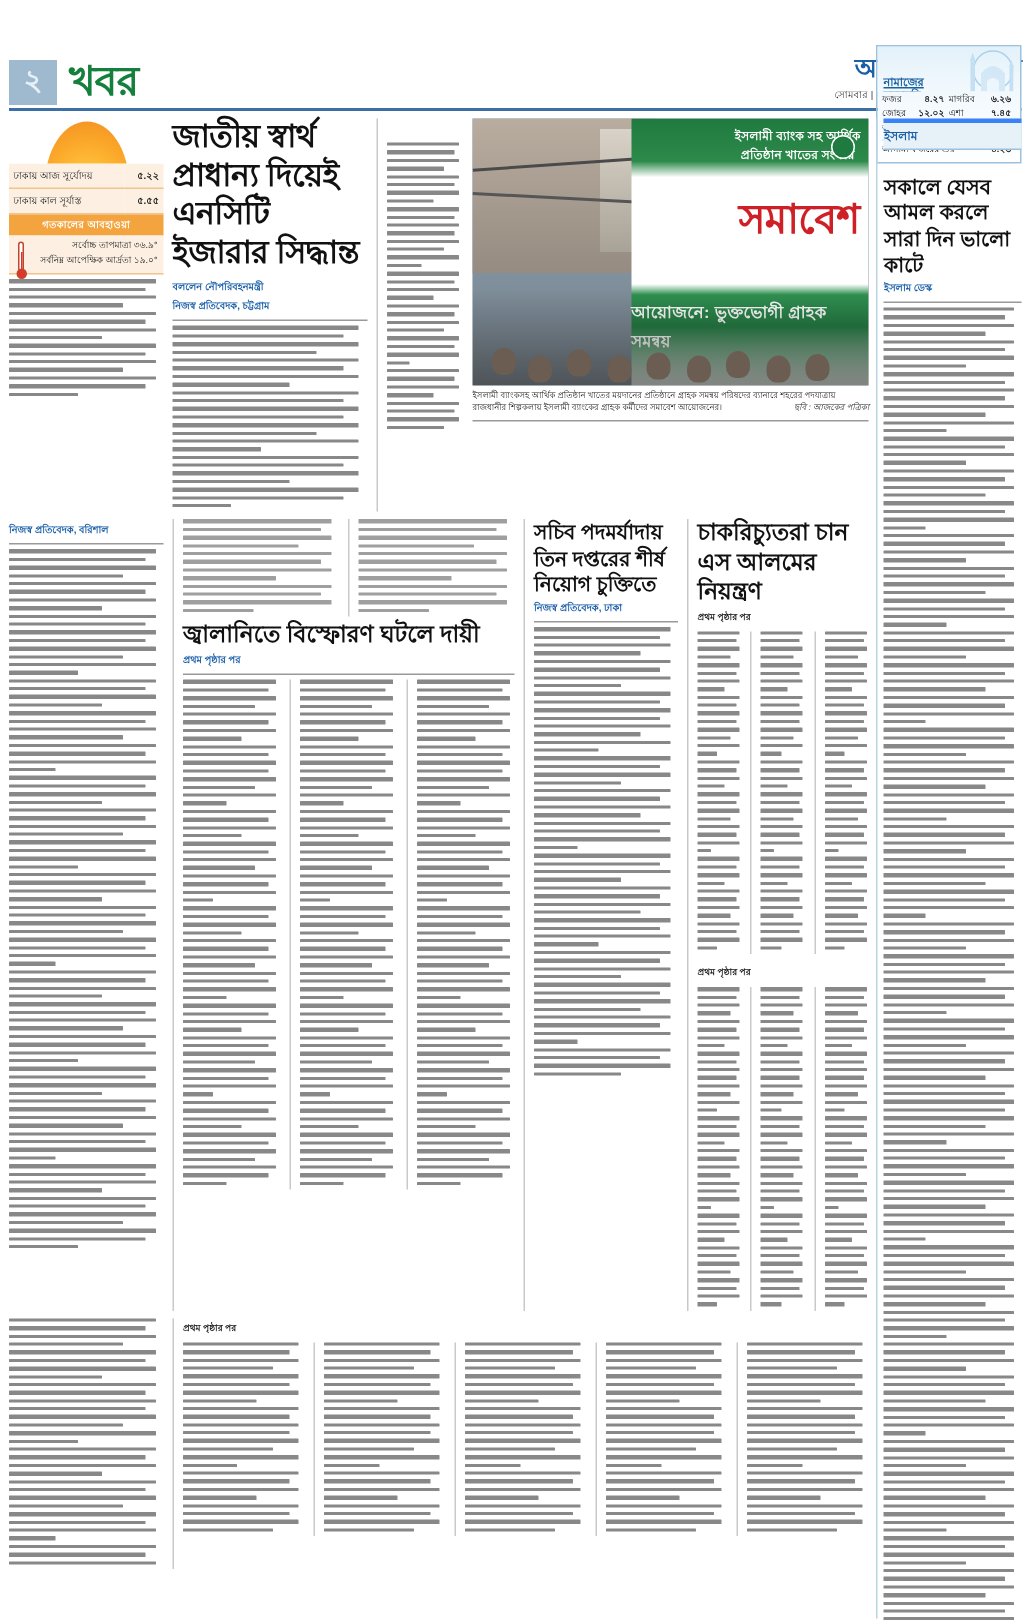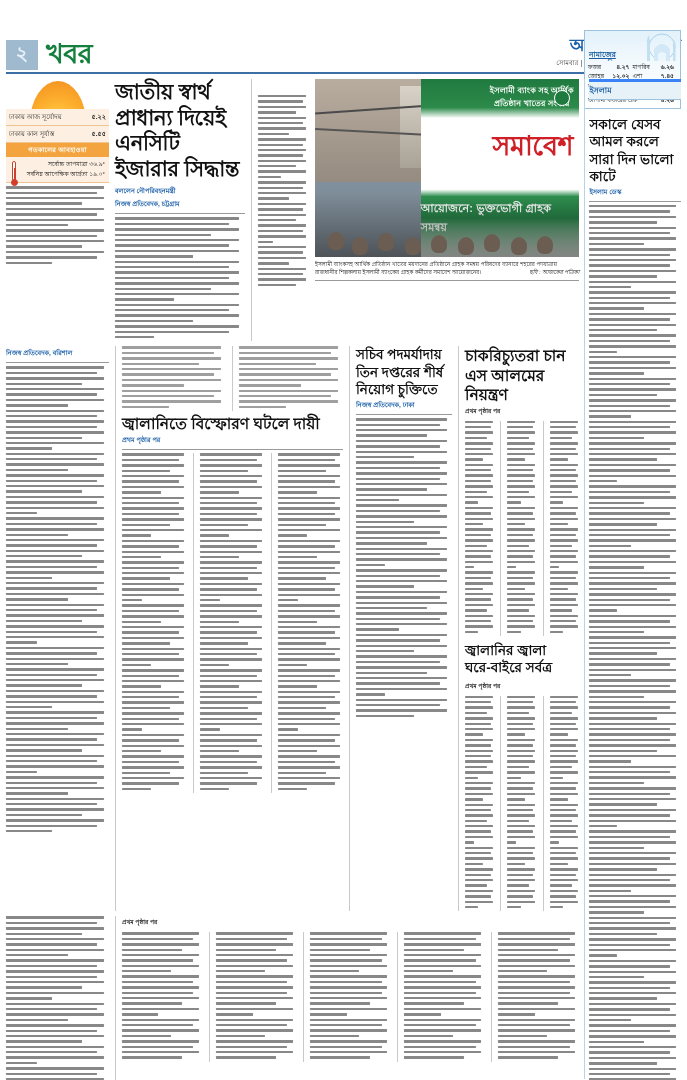--- a/index.html
+++ b/index.html
@@ -1080,24 +1080,20 @@
                   <span class="s74"></span>
               <span class="s95"></span>
                   <span class="s88"></span>
                   <span class="s95"></span>
                   <span class="s45"></span>
             </div>
               </div>
           </div>
 
           <div style="margin-top:6px">
-            <div class="kicker-rule">
-              <div class="hl-lg">জ্বালানির জ্বালা ঘরে-বাইরে সর্বত্র</div>
-              <div class="ln"></div>
-            </div>
             <div class="byline-plain">প্রথম পৃষ্ঠার পর</div>
             <div class="cols3">
               <div class="c">
                   <div class="bt">
                 <span class="s95"></span>
                     <span class="s88"></span>
                     <span class="s95"></span>
                     <span class="s74"></span>
                 <span class="s95"></span>
                     <span class="s88"></span>

